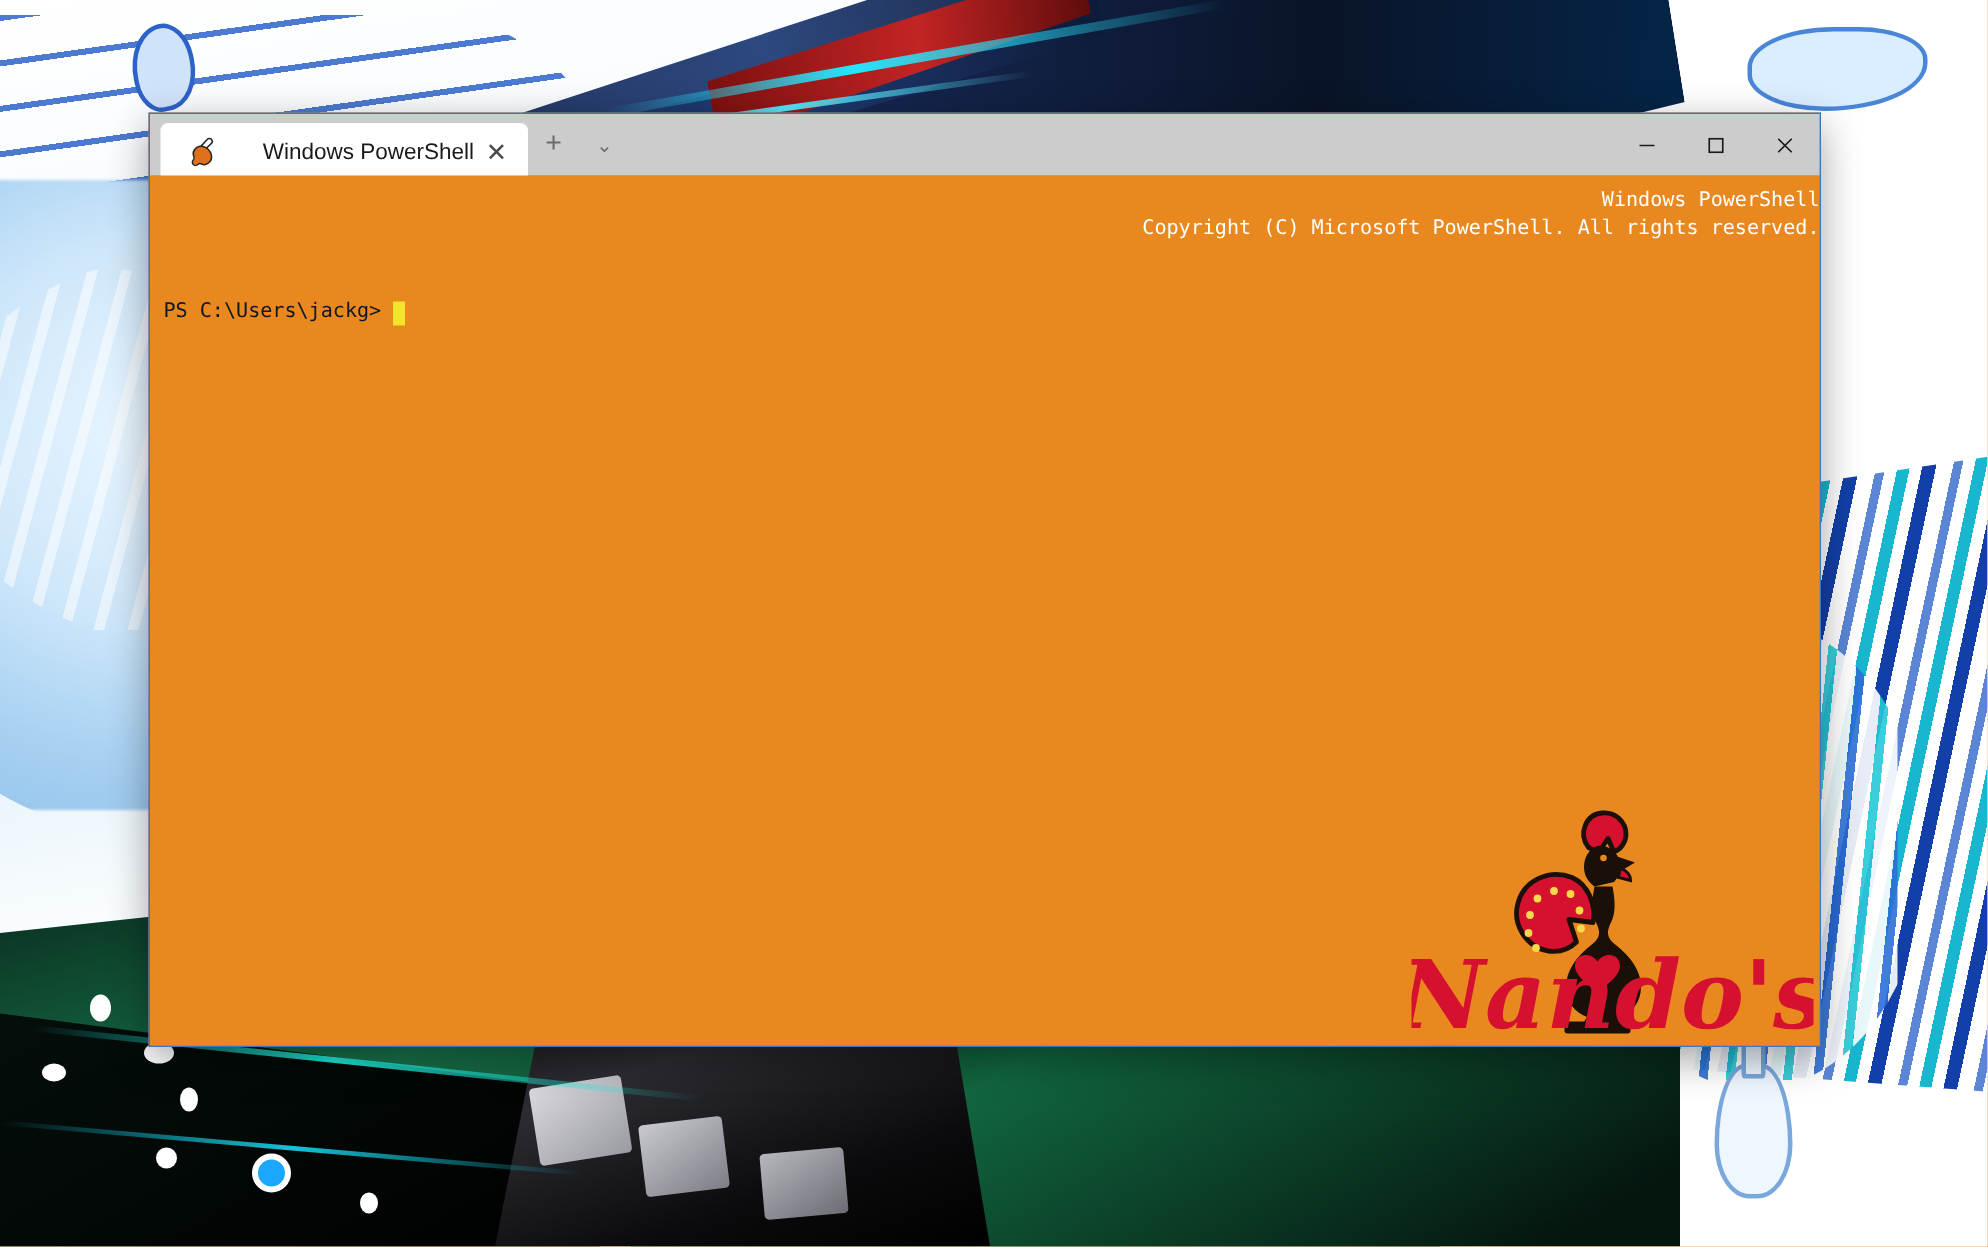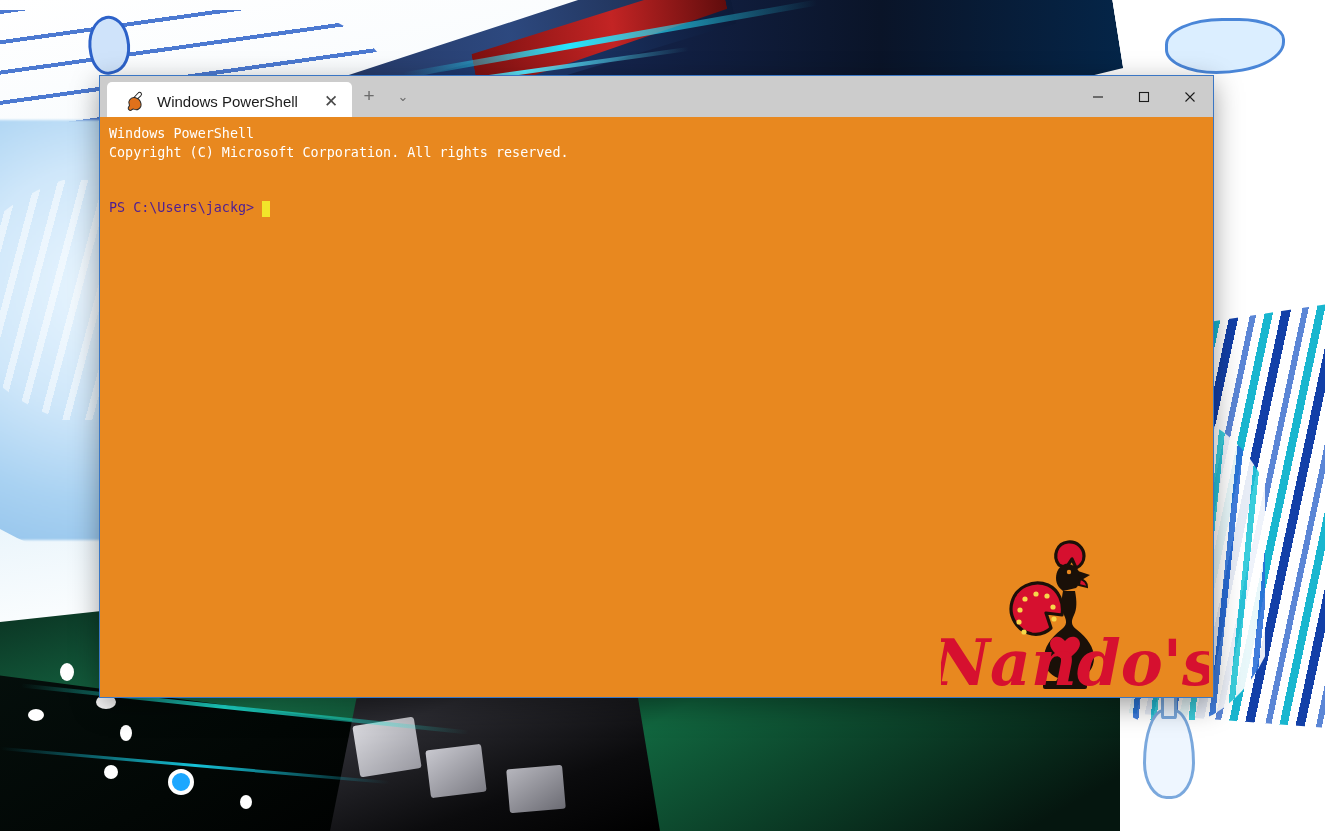--- a/index.html
+++ b/index.html
@@ -289,21 +289,21 @@
     white-space: pre;
     margin: 0;
     letter-spacing: 0px;
   }
   .promptline {
     display: flex;
     align-items: center;
     font-family: "DejaVu Sans Mono", "Liberation Mono", monospace;
     font-size: 13.4px;
     line-height: 18.6px;
-    color: #4c1d95;
+    color: #0f172a;
   }
   .cursor {
     display: inline-block;
     width: 8px; height: 16px;
     background: #f2e52a;
     margin-left: 8px;
   }
 
   
   #logo {
@@ -347,21 +347,21 @@
   <div class="wp wp-dot" style="left:96px;  bottom:122px; width:20px; height:14px;"></div>
   <div class="wp wp-dot" style="left:28px;  bottom:110px; width:16px; height:12px;"></div>
   <div class="wp wp-dot" style="left:120px; bottom:90px;  width:12px; height:16px;"></div>
   <div class="wp wp-dot" style="left:104px; bottom:52px;  width:14px; height:14px;"></div>
   <div class="wp wp-dot" style="left:240px; bottom:22px;  width:12px; height:14px;"></div>
   <div class="wp wp-dot" style="left:122px; bottom:188px; width:12px; height:14px;"></div>
   <div class="wp wp-circle"></div>
   <div class="wp wp-bottle"></div>
   <div class="wp wp-bottle-neck"></div>
 
-  <div id="window" style="border-color: rgb(58, 118, 196);">
+  <div id="window" style="border-color: rgb(58, 118, 196); text-align: right;">
 
     <div id="titlebar" style="background: rgb(204, 204, 204);">
 
       <div class="tab">
         <span class="tab-icon">
           <svg viewBox="0 0 24 24" width="22" height="22">
             <path d="M19.6 3.2c-.9-.9-2.3-.8-3.1.1l-4.3 4.6 2.7 2.6 4.5-4.2c.9-.8 1-2.2.2-3.1z" fill="#ffffff" stroke="#262626" stroke-width="1.1" stroke-linejoin="round"></path>
             <path d="M13.6 8.4c-2.4-.6-5 .4-6.4 2.5-1 1.5-1.1 3.2-.4 4.6.5 1 .3 2-.4 2.7-.9.9-.9 2.4 0 3.3.9.9 2.4.9 3.3 0 .7-.7 1.7-.9 2.7-.4 1.5.7 3.2.6 4.6-.4 2.2-1.4 3.1-4 2.5-6.4-.6-2.6-3.3-5.3-5.9-5.9z" fill="#E0711B" stroke="#262626" stroke-width="1.1" stroke-linejoin="round"></path>
           </svg>
         </span>
@@ -386,21 +386,21 @@
         <div class="win-btn">
           <svg width="12" height="12" viewBox="0 0 12 12">
               <path d="M1.5 1.5l9 9M10.5 1.5l-9 9" stroke="#1b1b1b" stroke-width="1.1"></path>
             </svg>
         </div>
       </div>
     </div>
 
     <div id="console" style="background: rgb(232, 136, 31); color: rgb(255, 255, 255);">
       <pre class="term">Windows PowerShell</pre>
-      <pre class="term">Copyright (C) Microsoft Corporation. All rights reserved.</pre>
+      <pre class="term">Copyright (C) Microsoft PowerShell. All rights reserved.</pre>
       <pre class="term">&nbsp;</pre>
       <pre class="term">&nbsp;</pre>
       <div class="promptline">
         <span>PS C:\Users\jackg&gt;</span>
         <span></span>
         <span class="cursor" style="background: rgb(242, 229, 42);"></span>
       </div>
 
       <div id="logo">
         <svg viewBox="0 0 268 160" width="268" height="160">

